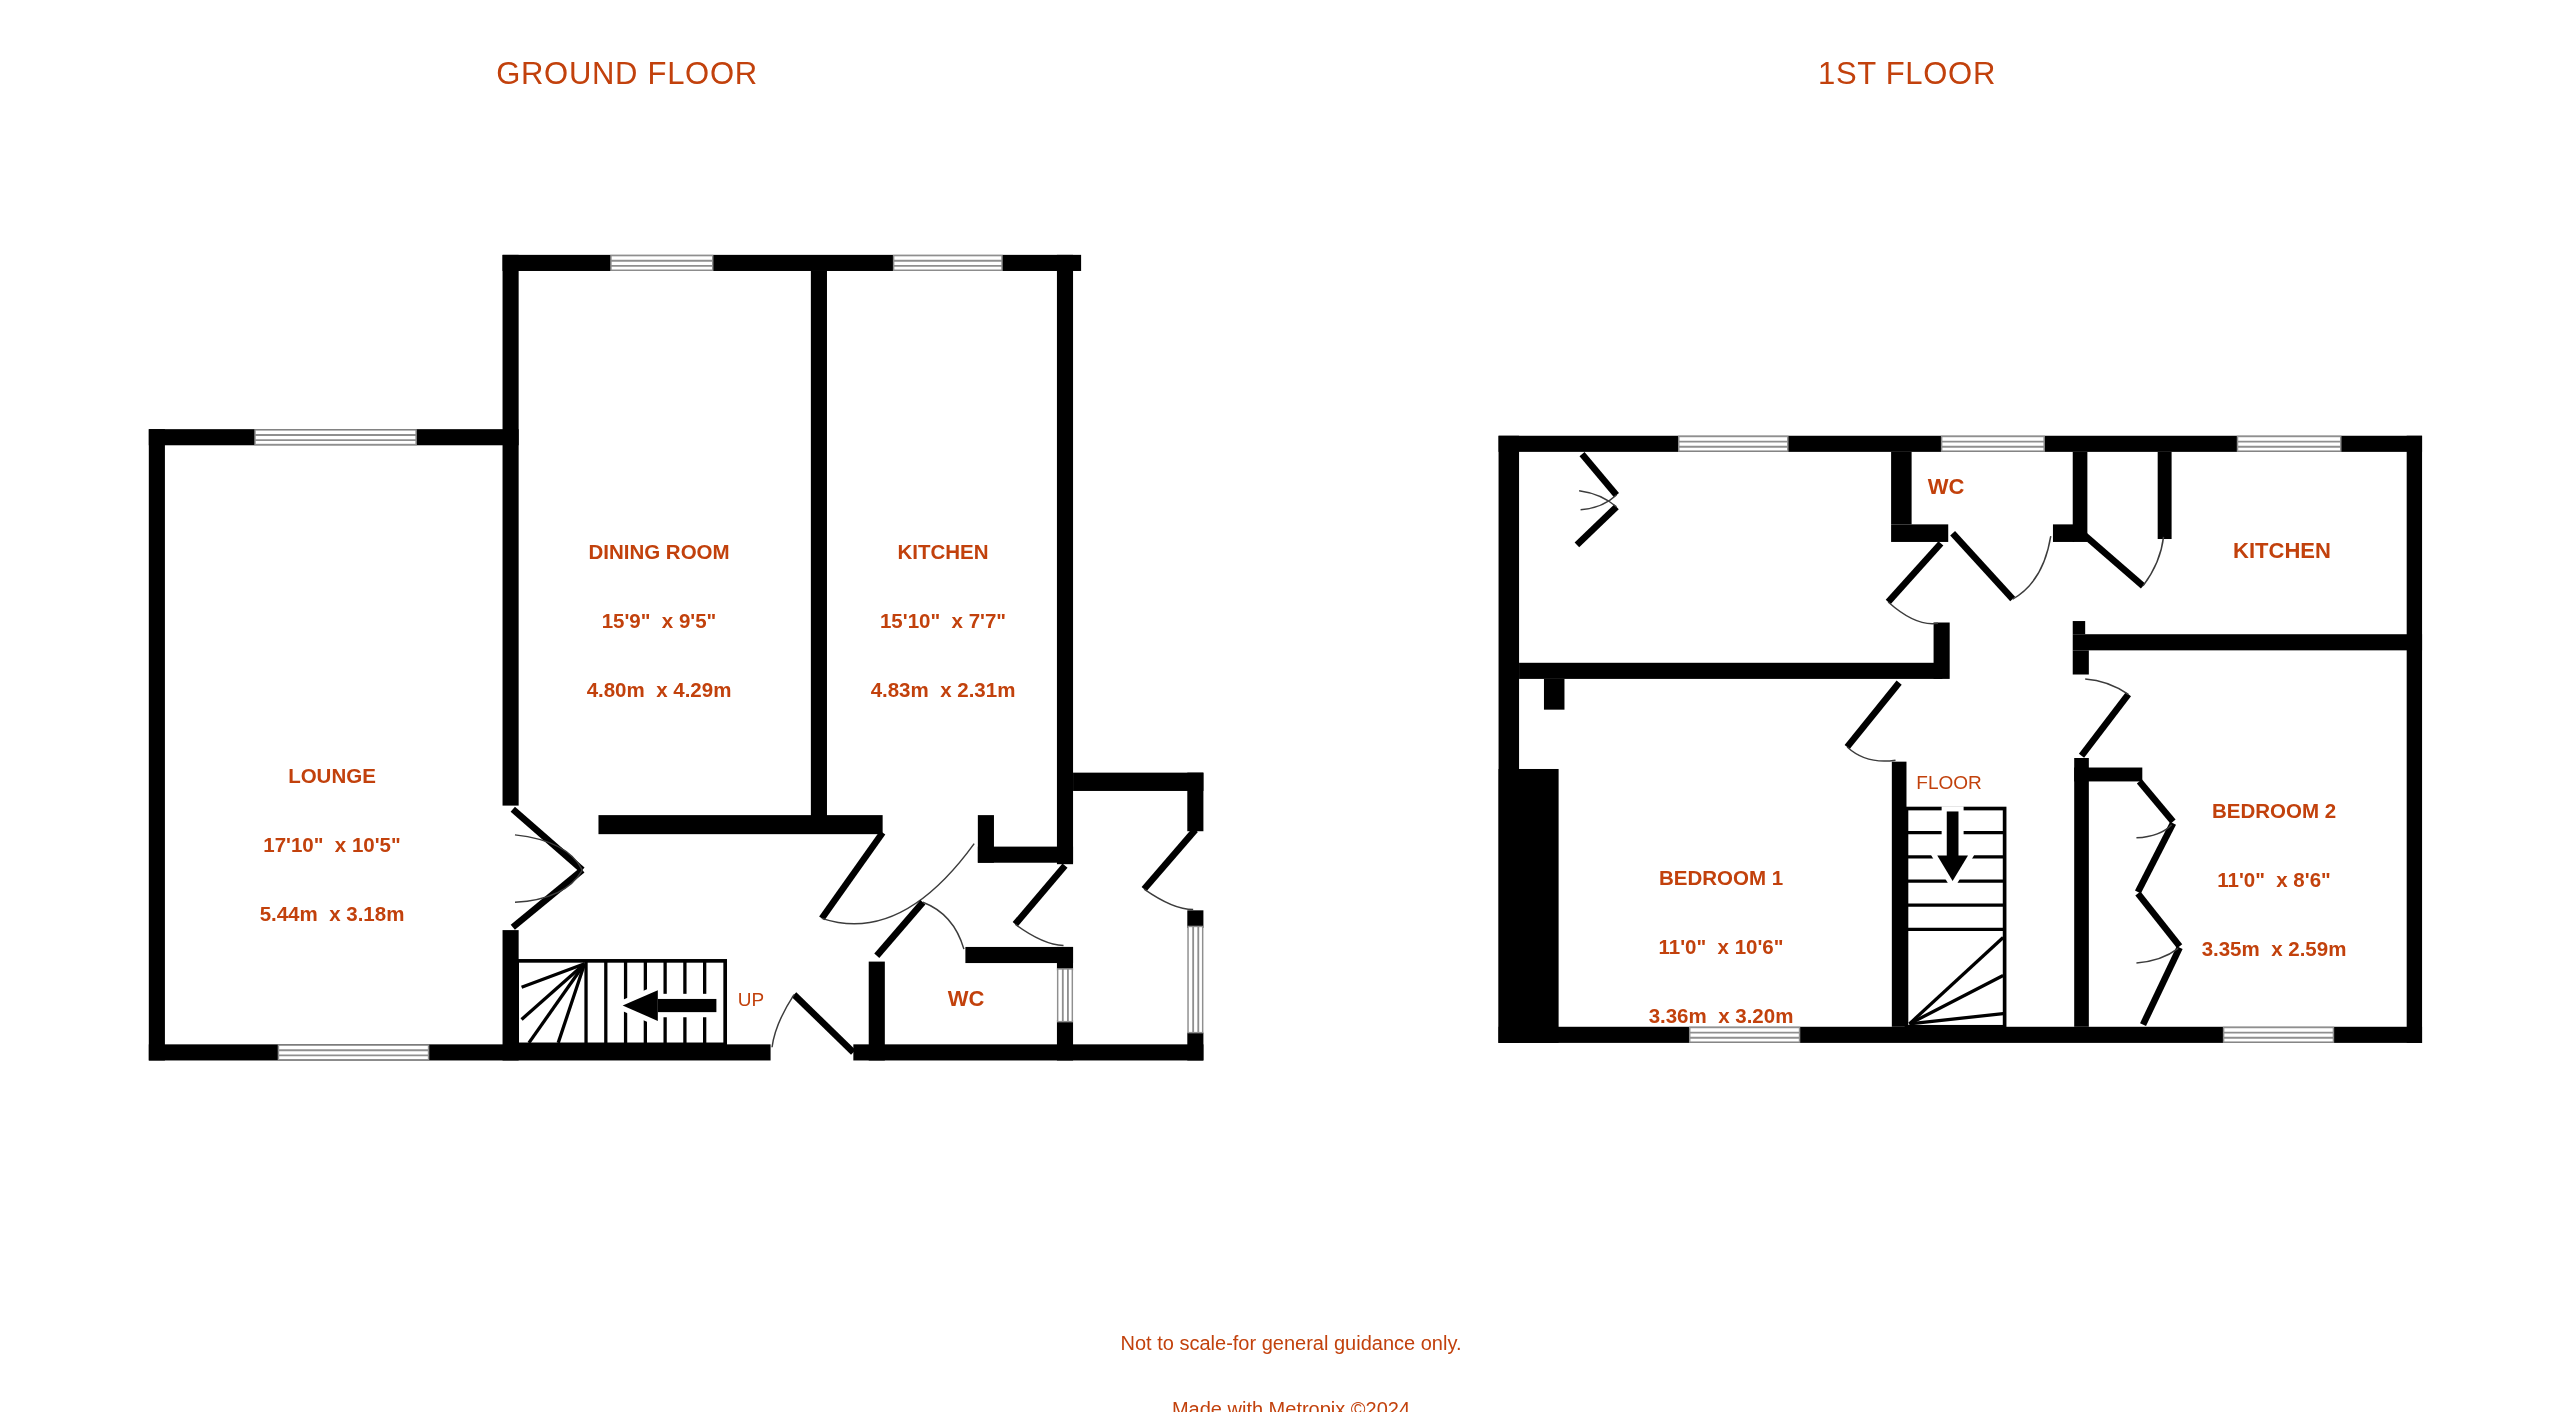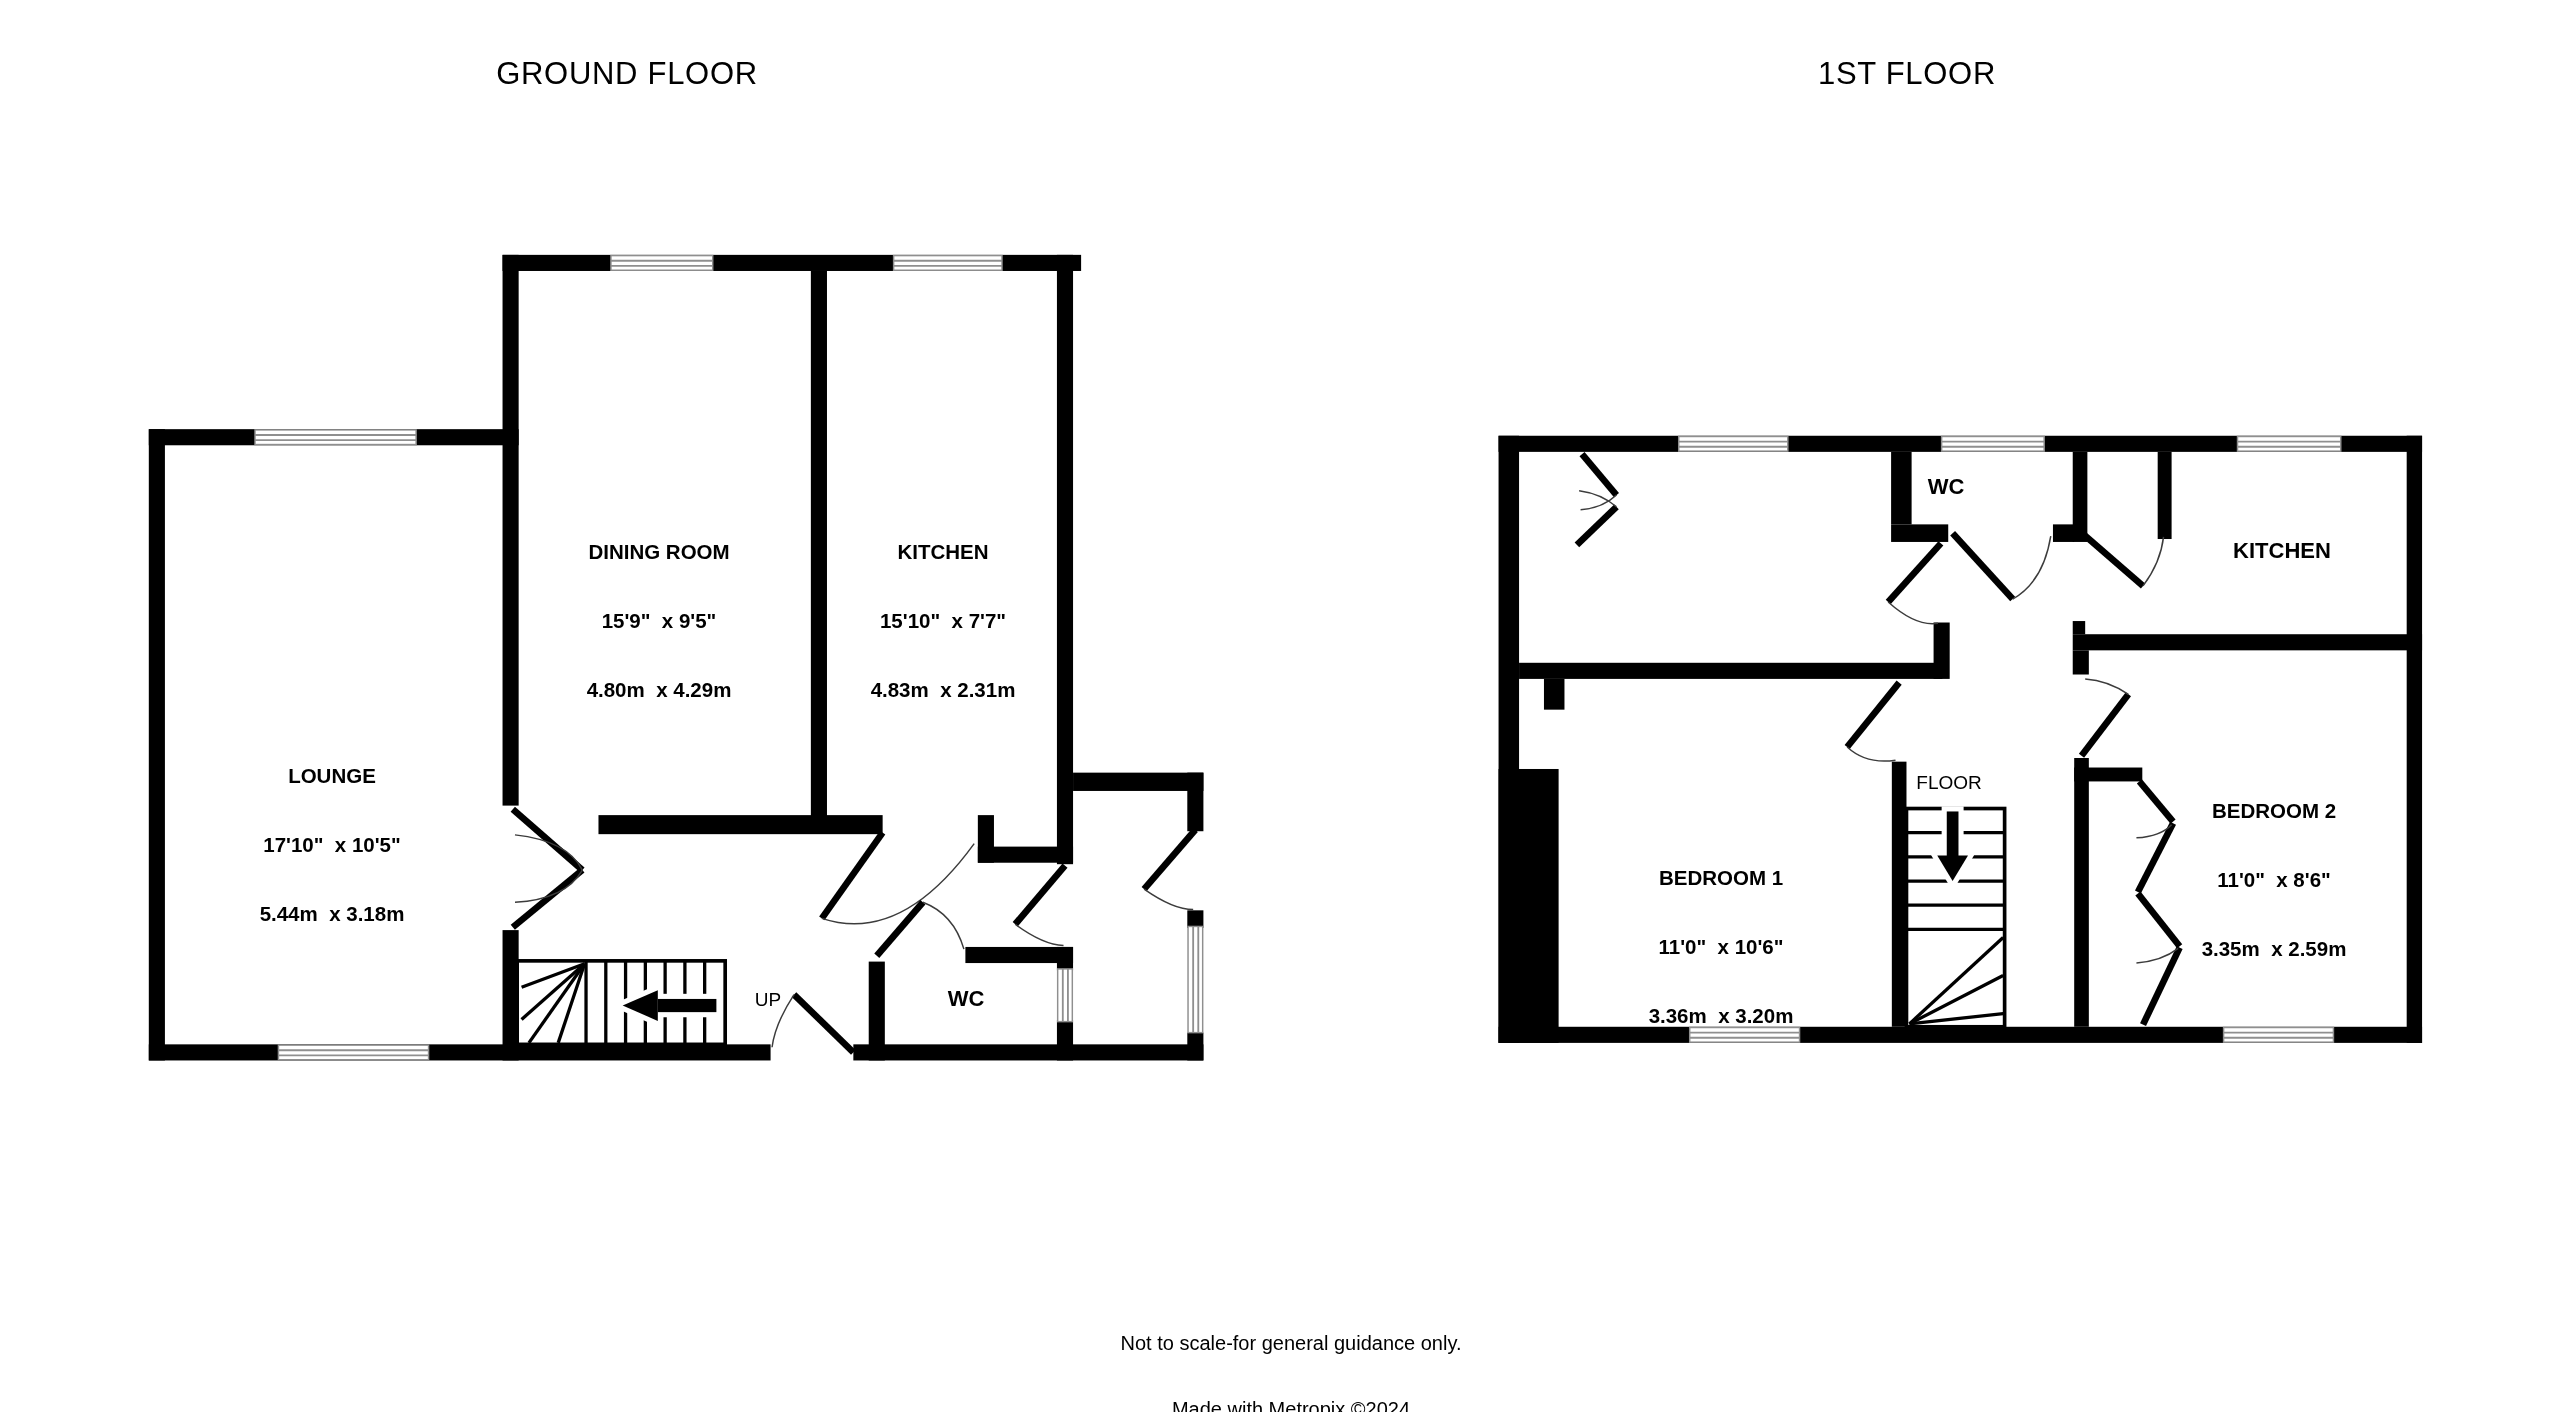--- a/index.html
+++ b/index.html
@@ -14,21 +14,21 @@
   svg{position:absolute;left:0;top:0;}
   .wall{fill:var(--wall);}
   .winbox{fill:#ffffff;stroke:var(--window);stroke-width:2;}
   .winline{stroke:var(--window);stroke-width:2.5;}
   .leaf{stroke:var(--wall);stroke-width:9;fill:none;}
   .arc{stroke:var(--arc);stroke-width:2;fill:none;}
   .tread{stroke:var(--wall);stroke-width:4.5;fill:none;}
   .stairbox{fill:none;stroke:var(--wall);stroke-width:5;}
   .halo{stroke:#ffffff;stroke-width:14;fill:#ffffff;}
   .arrow{fill:var(--wall);}
-  .lbl{position:absolute;transform:translateX(-50%);text-align:center;color:#000000;
+  .lbl{position:absolute;transform:translateX(-50%);text-align:center;color:#c2410c;
        white-space:pre;line-height:23px;}
   .room{font-weight:bold;font-size:20.5px;}
   .room-sm{font-weight:bold;font-size:22px;}
   .title{font-size:31px;letter-spacing:0.7px;}
   .dir{font-size:19px;}
   .footer{font-size:20px;line-height:22px;}
 </style>
 </head>
 <body>
 
@@ -268,21 +268,21 @@
   <div>4.80m  x 4.29m</div>
 </div>
 
 <div class="lbl room" style="left:943px;top:494px;">
   <div>KITCHEN</div>
   <div>15'10"  x 7'7"</div>
   <div>4.83m  x 2.31m</div>
 </div>
 
 <div class="lbl room-sm" style="left:966px;top:987px;">WC</div>
-<div class="lbl dir" style="left:751px;top:988px;margin-left:17px;">UP</div>
+<div class="lbl dir" style="left:751px;top:988px;">UP</div>
 
 
 <div class="lbl room-sm" style="left:1946px;top:475px;">WC</div>
 <div class="lbl room-sm" style="left:2282px;top:539px;">KITCHEN</div>
 
 <div class="lbl room" style="left:1721px;top:820px;">
   <div>BEDROOM 1</div>
   <div>11'0"  x 10'6"</div>
   <div>3.36m  x 3.20m</div>
 </div>

